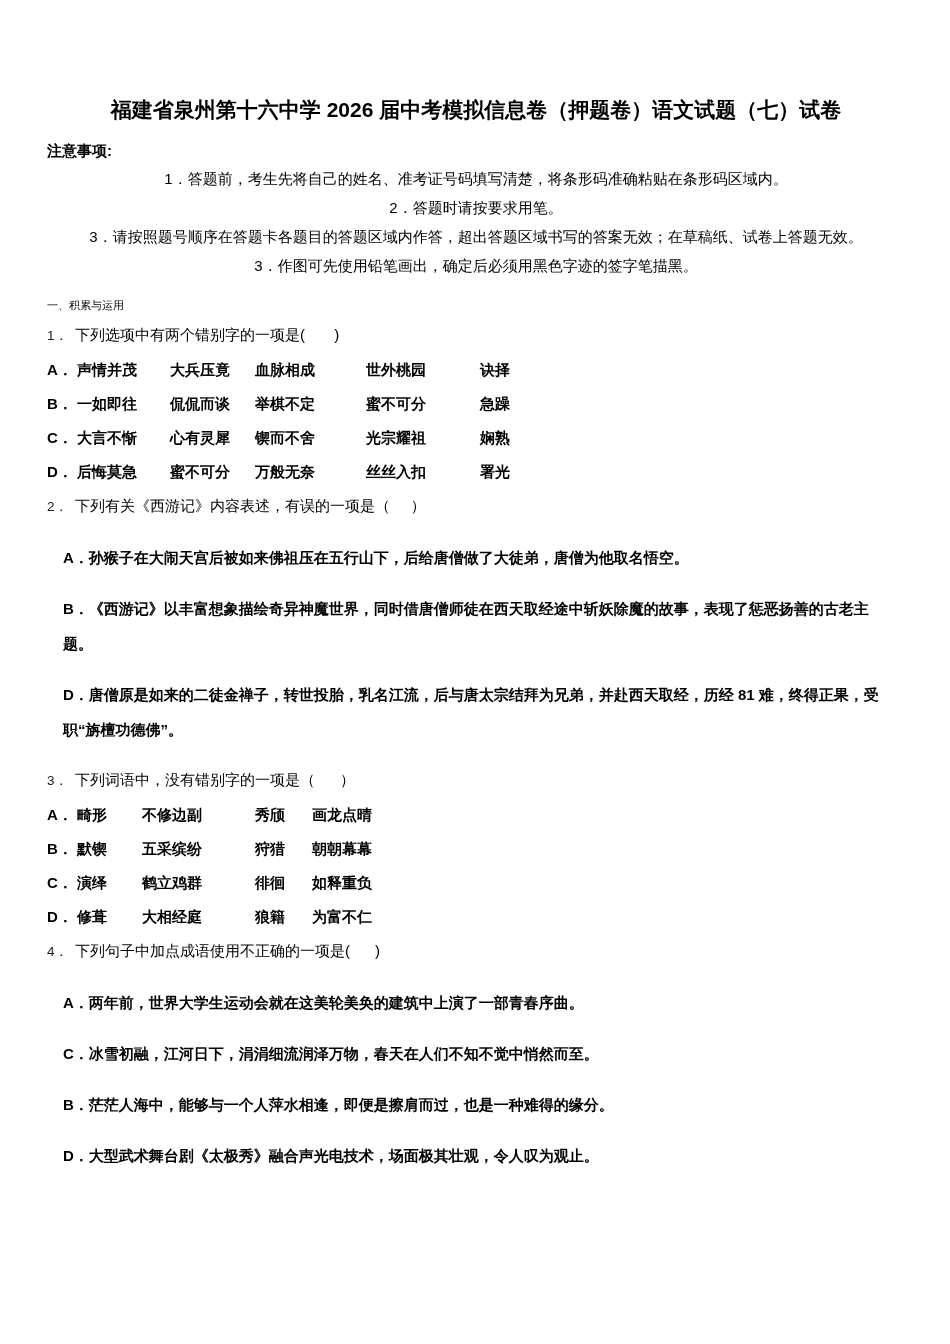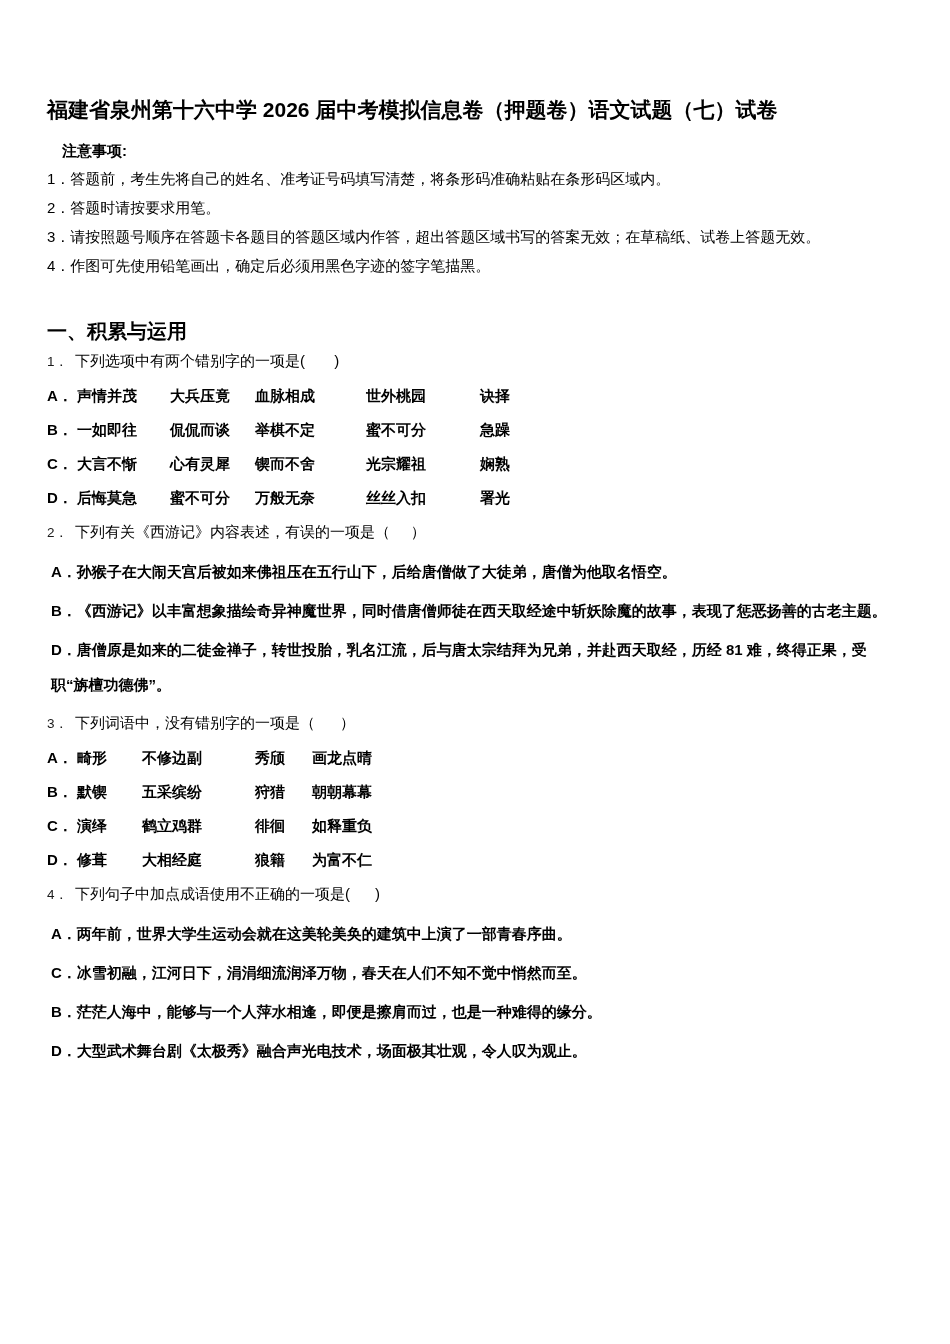--- a/index.html
+++ b/index.html
@@ -9,41 +9,42 @@
     height: 1344px;
     background: #ffffff;
     color: #000000;
     font-family: "Liberation Sans", "DejaVu Sans", sans-serif;
     overflow: hidden;
   }
   .page { padding: 96px 45px 0 47px; }
   .title {
     font-size: 21px;
     font-weight: 700;
+    text-align: center;
     margin: 0 0 14px 0;
     line-height: 1.35;
   }
   .notice { margin-top: 4px; }
   .notice-header {
     font-size: 15px;
     font-weight: 700;
     line-height: 26px;
-    margin-left: 15px;
   }
   .notice-item {
     font-size: 15px;
     font-weight: 400;
     line-height: 29px;
     white-space: pre-wrap;
+    text-align: center;
   }
   .qa { font-size: 15px; }
   .section-header {
-    font-size: 20px;
-    font-weight: 700;
-    margin-top: 38px;
+    font-size: 11px;
+    font-weight: 400;
+    margin-top: 12px;
     line-height: 26px;
   }
   .stem {
     font-size: 15px;
     font-weight: 400;
     line-height: 34px;
     white-space: pre-wrap;
   }
   .qnum {
     font-size: 13.5px;
@@ -57,37 +58,37 @@
     font-size: 15px;
     line-height: 34px;
   }
   .grid-q1 { grid-template-columns: 30px 93px 85px 111px 114px auto; }
   .grid-q3 { grid-template-columns: 30px 65px 113px 57px auto; }
   .opt-label { font-weight: 700; }
   .option-para {
     font-size: 15px;
     font-weight: 700;
     line-height: 35px;
-    margin: 4px;
+    margin: 16px;
     white-space: pre-wrap;
   }
 </style>
 </head>
 <body>
 
 <div class="page">
 
   <h1 class="title">福建省泉州第十六中学 2026 届中考模拟信息卷（押题卷）语文试题（七）试卷</h1>
 
   <div class="notice">
     <div class="notice-header">注意事项:</div>
     <div class="notice-item">1．答题前，考生先将自己的姓名、准考证号码填写清楚，将条形码准确粘贴在条形码区域内。</div>
     <div class="notice-item">2．答题时请按要求用笔。</div>
     <div class="notice-item">3．请按照题号顺序在答题卡各题目的答题区域内作答，超出答题区域书写的答案无效；在草稿纸、试卷上答题无效。</div>
-    <div class="notice-item">4．作图可先使用铅笔画出，确定后必须用黑色字迹的签字笔描黑。</div>
+    <div class="notice-item">3．作图可先使用铅笔画出，确定后必须用黑色字迹的签字笔描黑。</div>
   </div>
 
   <div class="qa">
 
     <div class="section-header">一、积累与运用</div>
 
     <div class="question">
       <div class="stem"><span class="qnum">1．</span><span class="stem-text">下列选项中有两个错别字的一项是(       )</span></div>
       <div class="word-grid grid-q1">
         <span class="opt-label">A．</span>

